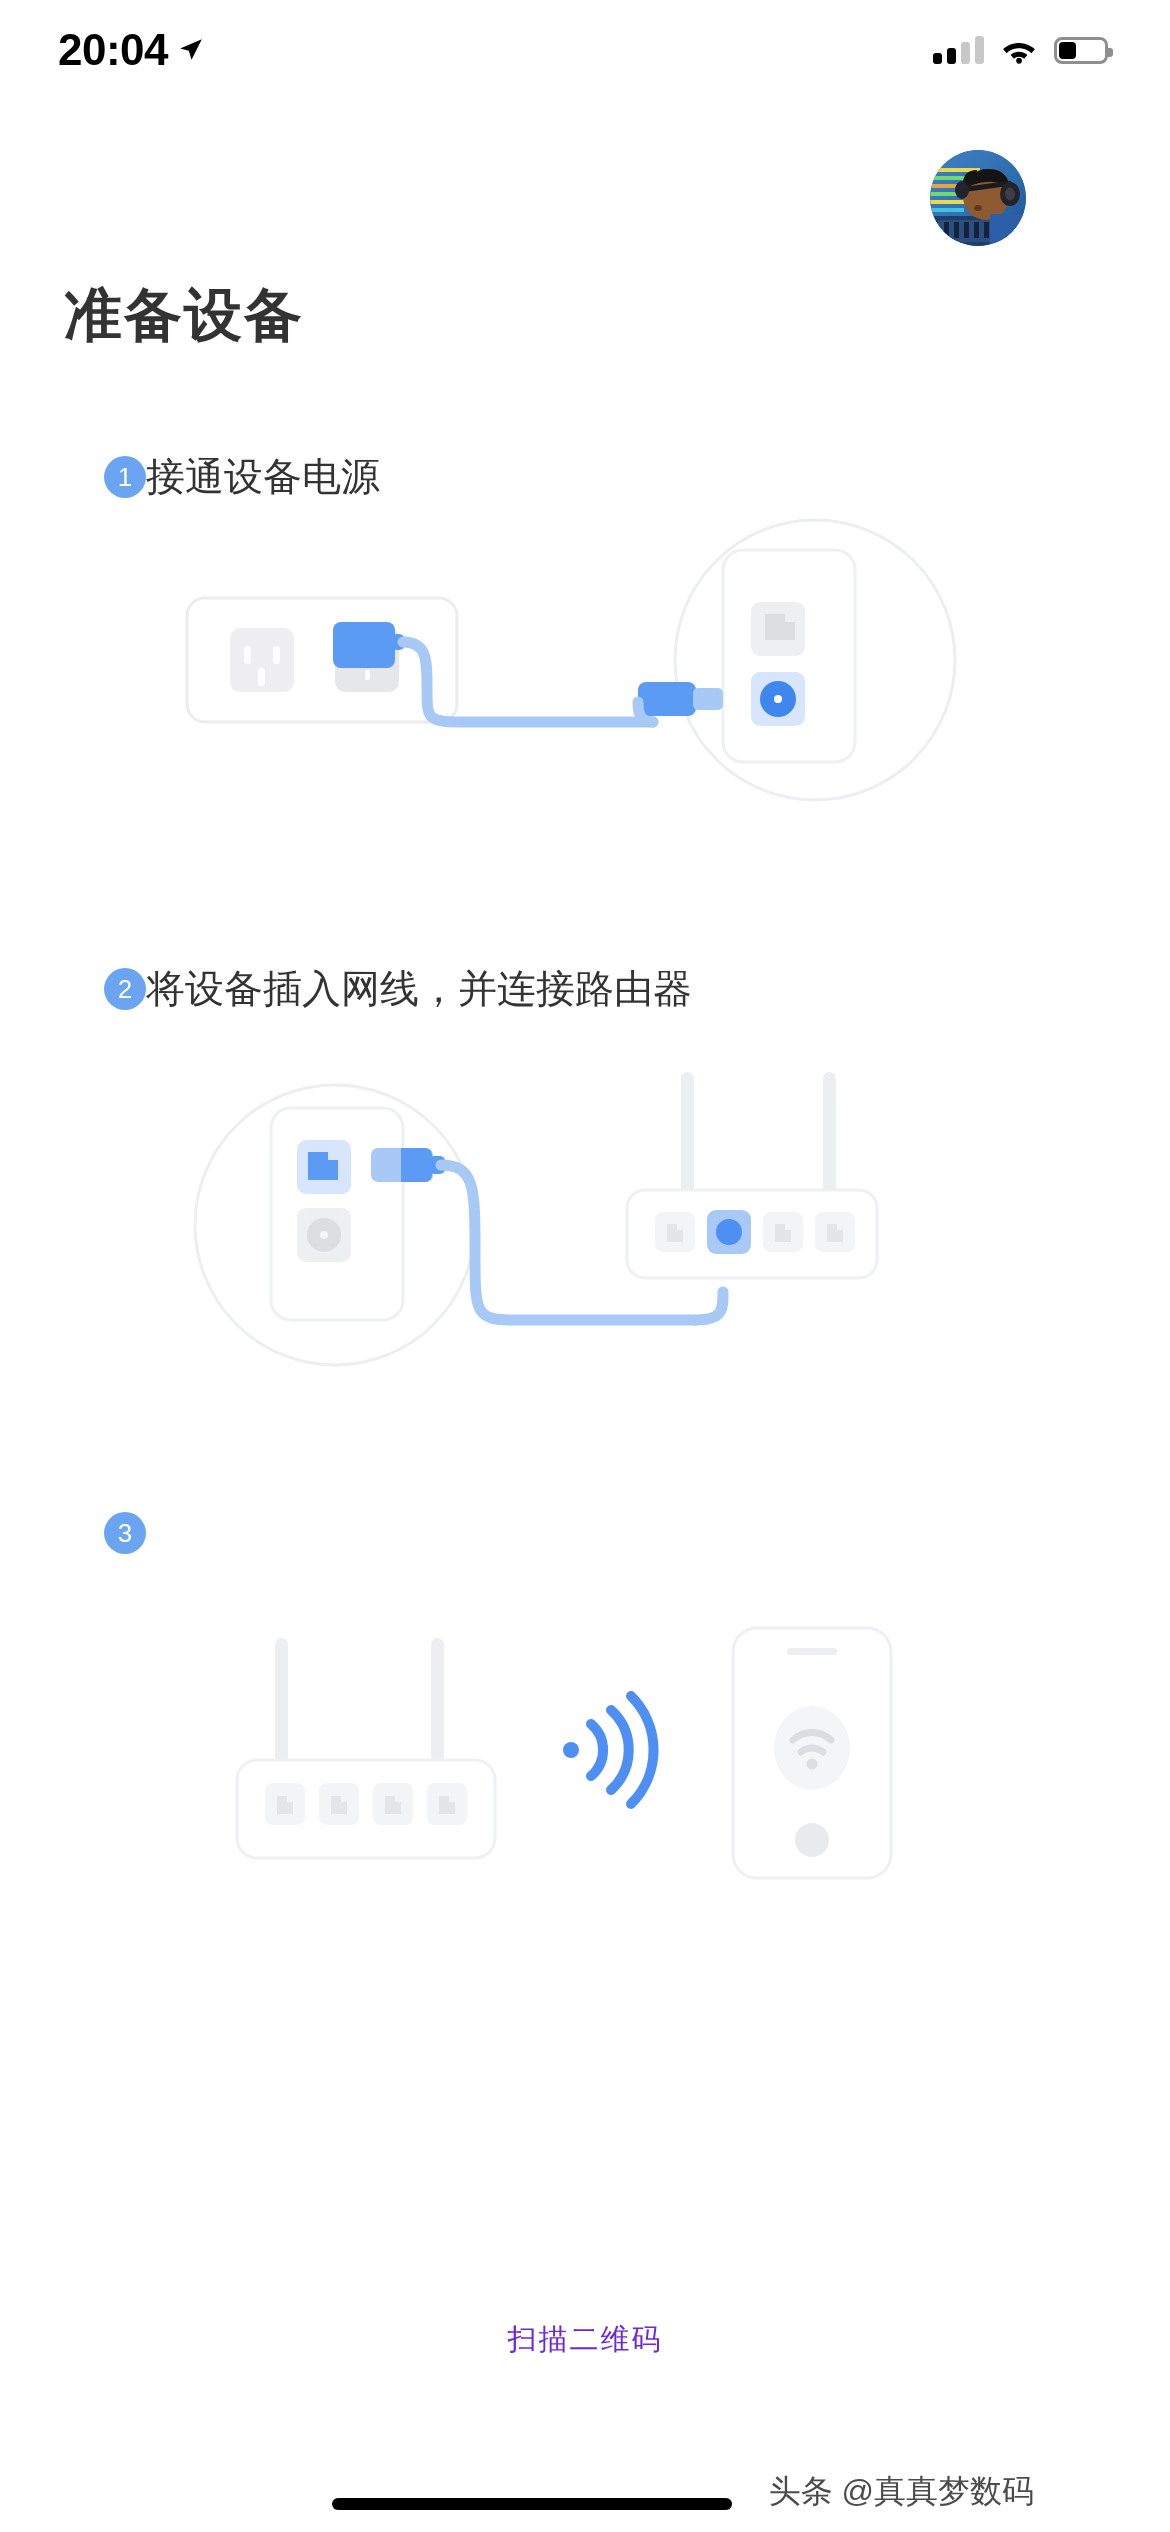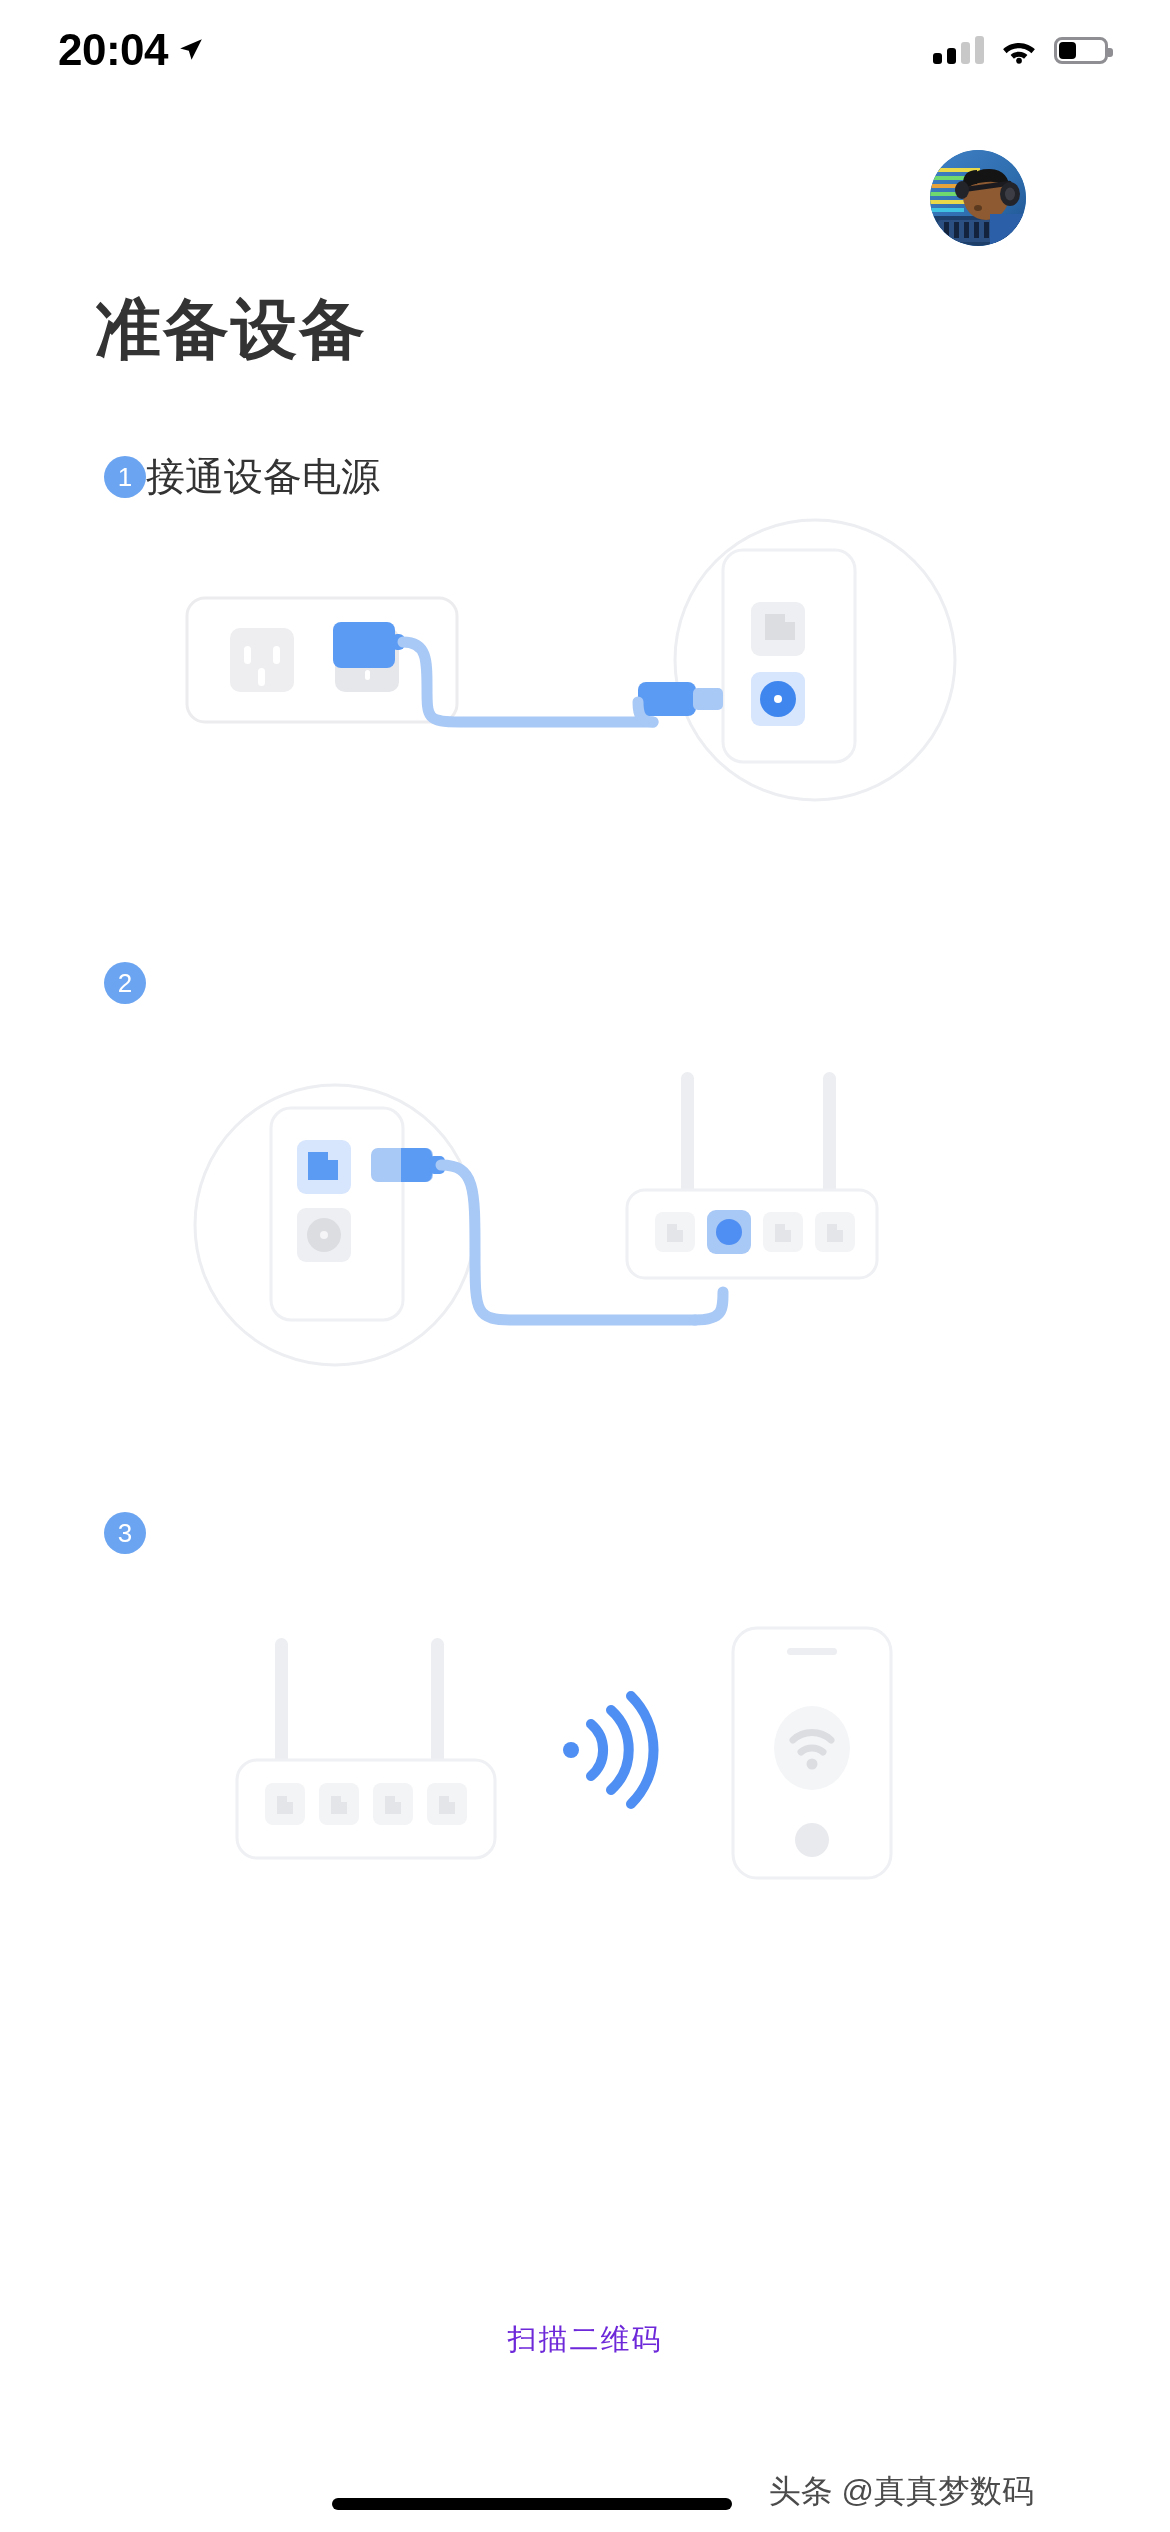--- a/index.html
+++ b/index.html
@@ -54,24 +54,23 @@
   .avatar {
     position: absolute; top: 150px; right: 38px;
     width: 96px; height: 96px; border-radius: 50%;
     overflow: hidden;
     background: #2b6fb5;
   }
   .avatar svg { display:block; width:96px; height:96px; }
 
   
   .page-title {
-    position: absolute; top: 285px; left: 64px;
-    font-size: 66px; font-weight: bold; color: #333333;
+    position: absolute; top: 277px; left: 64px;
+    font-size: 58px; font-weight: bold; color: #333333;
     letter-spacing: 2px;
-    margin-left: 31px;
   }
 
   
   .step { position: absolute; left: 104px; display: flex; align-items: center; }
   .step-badge {
     width: 42px; height: 42px; border-radius: 50%;
     background: #6ba4f0; color: #fff;
     font-size: 26px; display:flex; align-items:center; justify-content:center;
     flex: 0 0 auto;
   }
@@ -233,20 +232,21 @@
       <circle cx="603" cy="189" r="4" fill="#ffffff"></circle>
 
       <rect x="463" y="172" width="58" height="34" rx="8" fill="#5b9bf3"></rect>
       <rect x="518" y="178" width="30" height="22" rx="5" fill="#a8c8f5"></rect>
       <path d="M478 212 C466 212 463 205 463 192" fill="none" stroke="#a8c8f5" stroke-width="11" stroke-linecap="round"></path>
     </svg>
   </div>
 
   <div class="step" id="step2">
     <div class="step-badge">2</div>
+    <div class="step-text">将设备插入网线，并连接路由器</div>
   </div>
 
   <div class="illus" id="illus2">
     <svg width="820" height="340" viewBox="0 0 820 340">
 
       <circle cx="160" cy="155" r="140" fill="#ffffff" stroke="#eceef1" stroke-width="3"></circle>
 
       <rect x="96" y="38" width="132" height="212" rx="20" fill="#ffffff" stroke="#eef0f3" stroke-width="3"></rect>
 
       <rect x="122" y="70" width="54" height="54" rx="9" fill="#d7e6fc"></rect>

